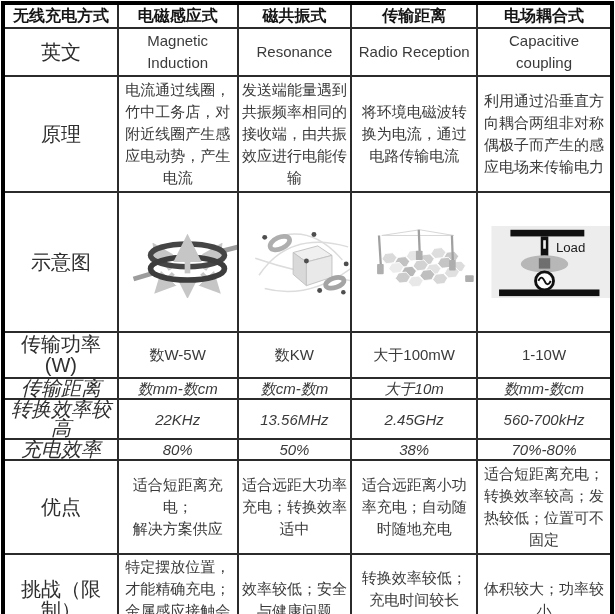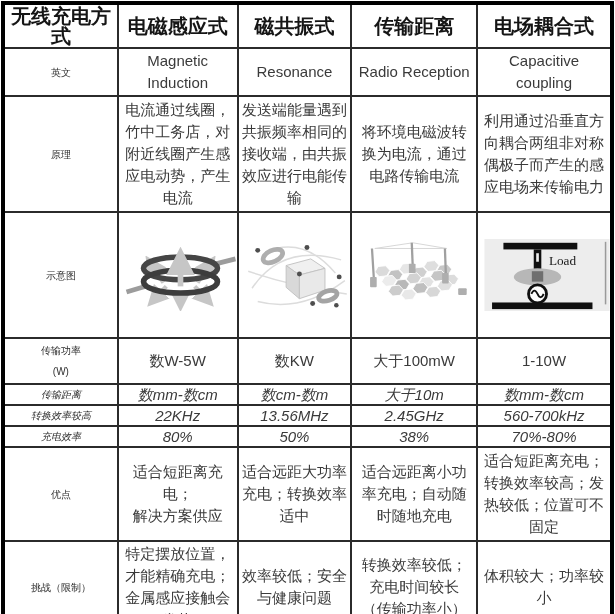--- a/index.html
+++ b/index.html
@@ -1,33 +1,33 @@
 <!DOCTYPE html>
 <html><head>
 <meta charset="utf-8">
 <style>
   html,body{margin:0;padding:0;background:#ffffff;width:615px;height:614px;overflow:hidden;}
   body{font-family:"Liberation Sans","DejaVu Sans",sans-serif;}
   table.cmp{border-collapse:collapse;table-layout:fixed;margin:1px;width:613px;border:4px solid #000;}
   td,th{border:2px solid #2b2b2b;text-align:center;vertical-align:middle;
         padding:1px 3px;white-space:pre-line;overflow:hidden;}
-  th{font-size:20px;font-weight:700;color:#151515;line-height:20px;}
+  th{font-size:16px;font-weight:700;color:#151515;line-height:20px;}
   td{font-size:15px;color:#3a3a3a;line-height:22px;}
-  td.rlabel{font-size:10px;color:#2e2e2e;line-height:21px;padding:1px 1px;}
+  td.rlabel{font-size:20px;color:#2e2e2e;line-height:21px;padding:1px 1px;}
   tr.r-head{height:24px;}
   tr.r-english{height:44px;}
   tr.r-principle{height:116px;}
   tr.r-schematic{height:76px;}
   tr.r-power{height:42px;}
   tr.r-small{height:20px;font-style:italic;}
   tr.r-small td{line-height:19px;padding:0 2px;}
   tr.r-adv{height:94px;}
   tr.r-chal{height:78px;}
   tr.r-vendor{height:52px;}
-  td.diagram{padding:4px;vertical-align:middle;font-family:Liberation Serif, serif;}
+  td.diagram{padding:11px;vertical-align:middle;}
   td.diagram svg{display:block;margin:0 auto;}
 </style>
 </head>
 <body>
 
 <table class="cmp">
   <colgroup>
     <col style="width:114px">
       <col style="width:119px">
       <col style="width:113px">

